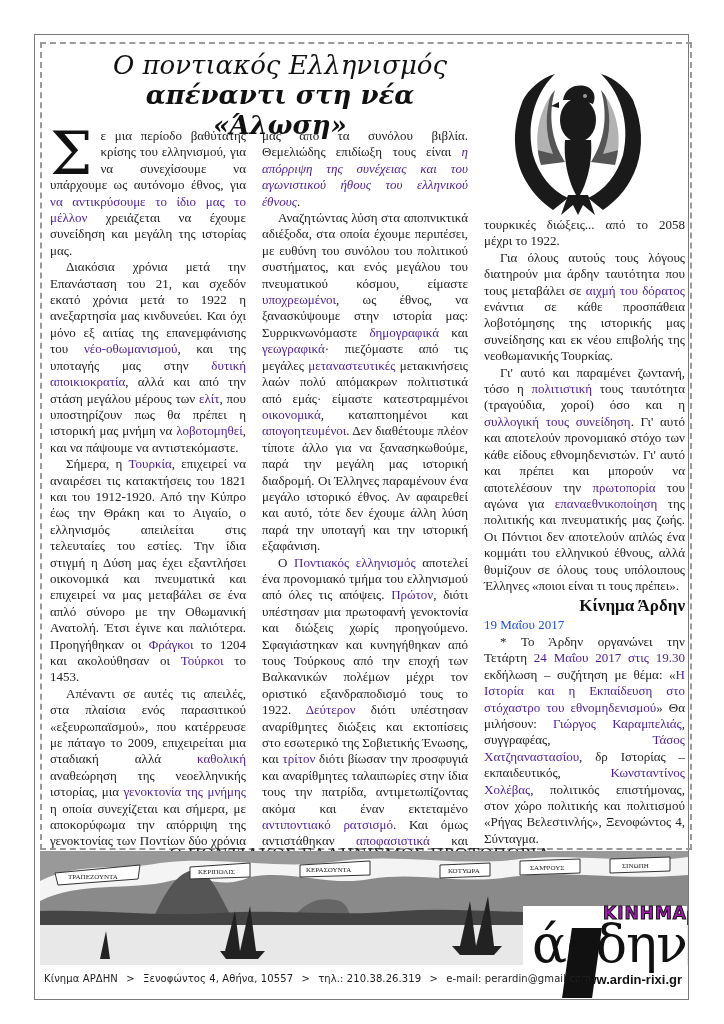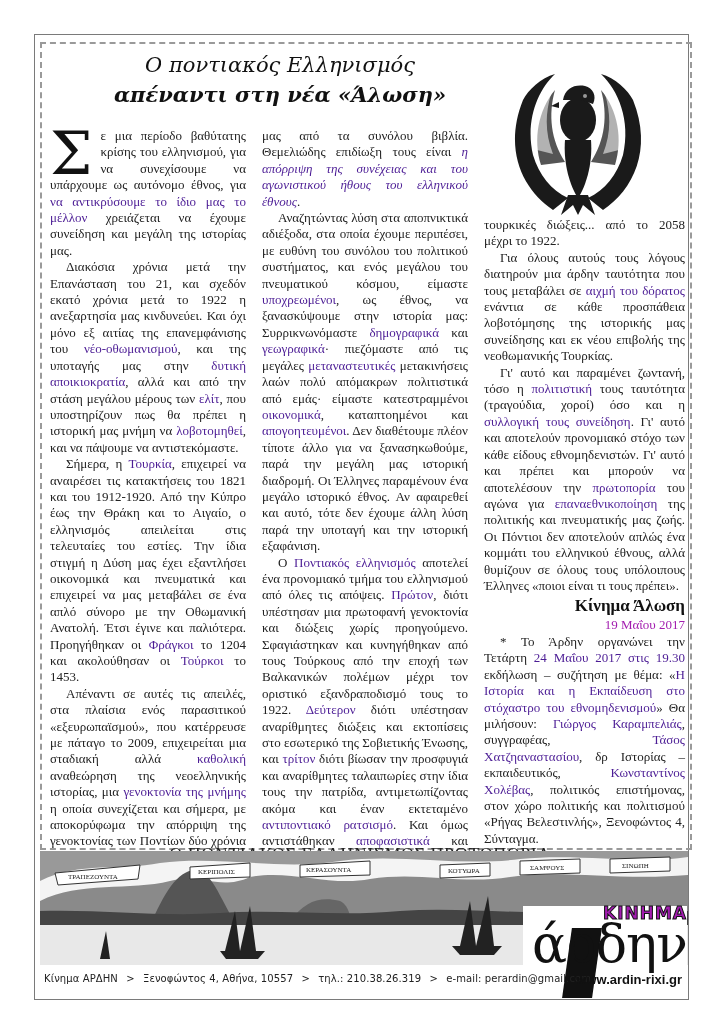--- a/index.html
+++ b/index.html
@@ -4,39 +4,39 @@
 <style>
   html, body { margin: 0; padding: 0; background: #ffffff; }
   body { width: 724px; height: 1024px; position: relative; overflow: hidden;
          font-family: "Liberation Serif", serif; color: #1a1a1a; }
   .outer-frame { position: absolute; left: 34px; top: 34px; width: 655px; height: 966px;
                  border: 1px solid #7a7a7a; box-sizing: border-box; }
   .inner-frame { position: absolute; left: 24px; top: 25px; width: 670px; height: 822px;
                  border: 2px dashed #9a9a9a; box-sizing: border-box; }
   .inner-frame { left: 24px; }
   .headline { position: absolute; left: 95px; top: 50px; width: 370px; text-align: center;
-              font-family: "DejaVu Serif", serif; font-size: 21px; line-height: 30px;
+              font-family: "DejaVu Serif", serif; font-size: 26px; line-height: 30px;
               color: #111; font-style: italic; }
   .headline .l1 { display: block; }
   .headline .l2 { display: block; font-weight: bold; }
   .col { position: absolute; font-size: 13px; line-height: 16.4px; text-align: justify;
          hyphens: manual; color: #222; }
   .col p { margin: 0; text-indent: 16px; }
   .col p.noindent { text-indent: 0; }
   .col b { font-weight: normal; color: #4c1d95; }
   #col1 { left: 50px; top: 128px; width: 196px; }
   #col2 { left: 262px; top: 128px; width: 206px; }
   #col3 { left: 484px; top: 217px; width: 201px; }
   .dropcap { float: left; font-size: 60px; line-height: 46px; margin: 2px 8px 0 0;
              font-family: "DejaVu Serif", serif; color: #111; }
   .eagle { position: absolute; left: 493px; top: 70px; width: 170px; height: 145px; }
   .signature { position: absolute; left: 484px; top: 596px; width: 201px; text-align: right;
                font-weight: bold; font-size: 17px; color: #111; }
-  .sigdate { position: absolute; left: 484px; top: 617px; width: 201px; text-align: right;
-             font-size: 13px; color: #a21caf; }
+  .sigdate { position: absolute; left: 484px; top: 617px; width: 201px; text-align: left;
+             font-size: 13px; color: #1d4ed8; }
   #col3b { left: 484px; top: 634px; width: 201px; }
   .slogan { position: absolute; left: 60px; top: 807px; width: 600px; text-align: center;
             font-family: "Liberation Serif", serif; font-size: 18px; line-height: 21px;
             letter-spacing: 0.5px; color: #222; margin-top: 38px; }
   .slogan span { display: block; }
   .banner { position: absolute; left: 40px; top: 851px; width: 648px; height: 114px;
             overflow: hidden; }
   .footer-text { position: absolute; left: 44px; top: 973px; font-family: "DejaVu Sans", sans-serif;
                  font-size: 10px; color: #222; white-space: nowrap; letter-spacing: 0.1px; }
   .footer-text .sep { margin: 0 5px; }
@@ -92,21 +92,21 @@
     <p class="noindent"><span>μας από τα συνόλου βιβλία. Θεμελιώδης επιδίωξη τους είναι </span><b style="font-style: italic;">η απόρριψη της συνέχειας και του αγωνιστικού ήθους του ελληνικού έθνους</b><span>.</span></p>
     <p><span>Αναζητώντας λύση στα αποπνικτικά αδιέξοδα, στα οποία έχουμε περιπέσει, με ευθύνη του συνόλου του πολιτικού συστήματος, και ενός μεγάλου του πνευματικού κόσμου, είμαστε </span><b>υποχρεωμένοι</b><span>, ως έθνος, να ξανασκύψουμε στην ιστορία μας: Συρρικνωνόμαστε </span><b>δημογραφικά</b><span> και </span><b>γεωγραφικά</b><span>· πιεζόμαστε από τις μεγάλες </span><b>μεταναστευτικές</b><span> μετακινήσεις λαών πολύ απόμακρων πολιτιστικά από εμάς· είμαστε κατεστραμμένοι </span><b>οικονομικά</b><span>, καταπτοημένοι και </span><b>απογοητευμένοι</b><span>. Δεν διαθέτουμε πλέον τίποτε άλλο για να ξανασηκωθούμε, παρά την μεγάλη μας ιστορική διαδρομή. Οι Έλληνες παραμένουν ένα μεγάλο ιστορικό έθνος. Αν αφαιρεθεί και αυτό, τότε δεν έχουμε άλλη λύση παρά την υποταγή και την ιστορική εξαφάνιση.</span></p>
     <p><span>Ο </span><b>Ποντιακός ελληνισμός</b><span> αποτελεί ένα προνομιακό τμήμα του ελληνισμού από όλες τις απόψεις. </span><b>Πρώτον</b><span>, διότι υπέστησαν μια πρωτοφανή γενοκτονία και διώξεις χωρίς προηγούμενο. Σφαγιάστηκαν και κυνηγήθηκαν από τους Τούρκους από την εποχή των Βαλκανικών πολέμων μέχρι τον οριστικό εξανδραποδισμό τους το 1922. </span><b>Δεύτερον</b><span> διότι υπέστησαν αναρίθμητες διώξεις και εκτοπίσεις στο εσωτερικό της Σοβιετικής Ένωσης, και </span><b>τρίτον</b><span> διότι βίωσαν την προσφυγιά και αναρίθμητες ταλαιπωρίες στην ίδια τους την πατρίδα, αντιμετωπίζοντας ακόμα και έναν εκτεταμένο </span><b>αντιποντιακό ρατσισμό</b><span>. Και όμως αντιστάθηκαν </span><b>αποφασιστικά</b><span> και </span><b>ένοπλα</b><span> στις</span></p>
   </div>
 <div class="col" id="col3">
     <p class="noindent"><span>τουρκικές διώξεις... από το 2058 μέχρι το 1922.</span></p>
     <p><span>Για όλους αυτούς τους λόγους διατηρούν μια άρδην ταυτότητα που τους μεταβάλει σε </span><b>αιχμή του δόρατος</b><span> ενάντια σε κάθε προσπάθεια λοβοτόμησης της ιστορικής μας συνείδησης και εκ νέου επιβολής της νεοθωμανικής Τουρκίας.</span></p>
     <p><span>Γι' αυτό και παραμένει ζωντανή, τόσο η </span><b>πολιτιστική</b><span> τους ταυτότητα (τραγούδια, χοροί) όσο και η </span><b>συλλογική τους συνείδηση</b><span>. Γι' αυτό και αποτελούν προνομιακό στόχο των κάθε είδους εθνομηδενιστών. Γι' αυτό και πρέπει και μπορούν να αποτελέσουν την </span><b>πρωτοπορία</b><span> του αγώνα για </span><b>επαναεθνικοποίηση</b><span> της πολιτικής και πνευματικής μας ζωής. Οι Πόντιοι δεν αποτελούν απλώς ένα κομμάτι του ελληνικού έθνους, αλλά θυμίζουν σε όλους τους υπόλοιπους Έλληνες «ποιοι είναι τι τους πρέπει».</span></p>
   </div>
 
-<div class="signature">Κίνημα Άλωση</div>
+<div class="signature">Κίνημα Άρδην</div>
 <div class="sigdate">19 Μαΐου 2017</div>
 <div class="col" id="col3b">
     <p><span>* Το Άρδην οργανώνει την Τετάρτη </span><b>24 Μαΐου 2017 στις 19.30</b><span> εκδήλωση – συζήτηση με θέμα: «</span><b>Η Ιστορία και η Εκπαίδευση στο στόχαστρο του εθνομηδενισμού</b><span>» Θα μιλήσουν: </span><b>Γιώργος Καραμπελιάς</b><span>, συγγραφέας, </span><b>Τάσος Χατζηαναστασίου</b><span>, δρ Ιστορίας – εκπαιδευτικός, </span><b>Κωνσταντίνος Χολέβας</b><span>, πολιτικός επιστήμονας, στον χώρο πολιτικής και πολιτισμού «Ρήγας Βελεστινλής», Ξενοφώντος 4, Σύνταγμα.</span></p>
   </div>
 
 <div class="slogan">
   <span>Ο ΠΟΝΤΙΑΚΟΣ  ΕΛΛΗΝΙΣΜΟΣ ΠΡΩΤΟΠΟΡΙΑ</span>
 </div>
 
 <svg class="banner" viewBox="0 0 648 114" preserveAspectRatio="none">

